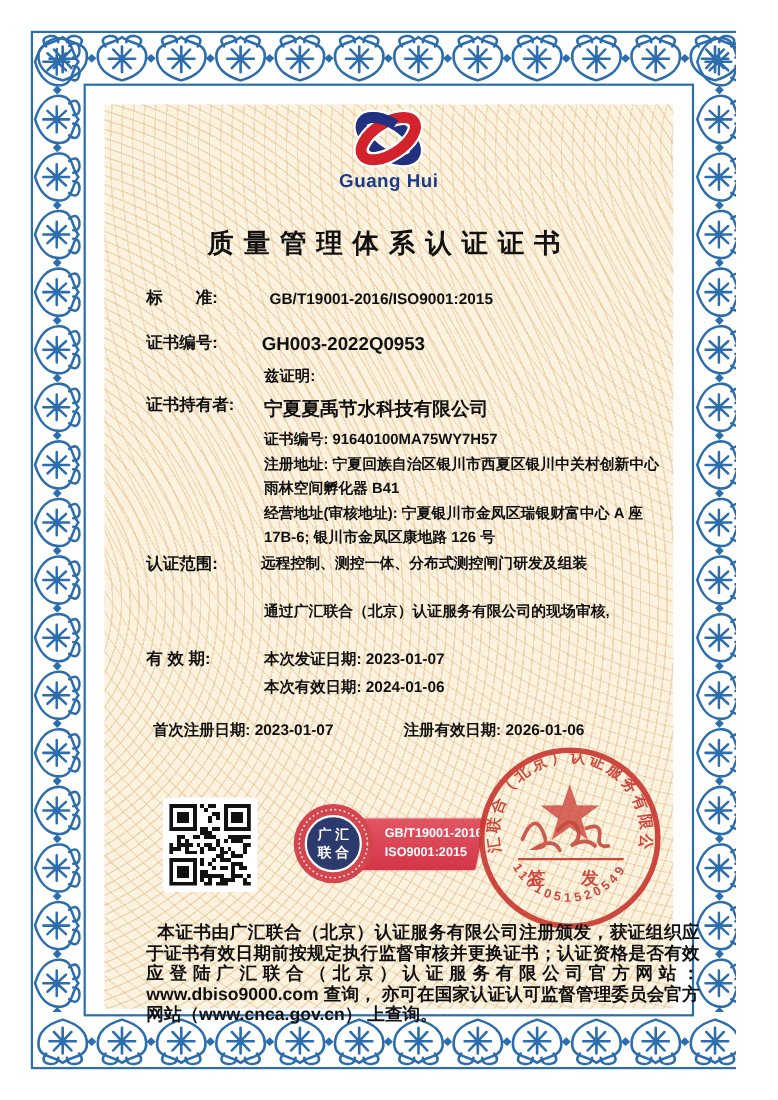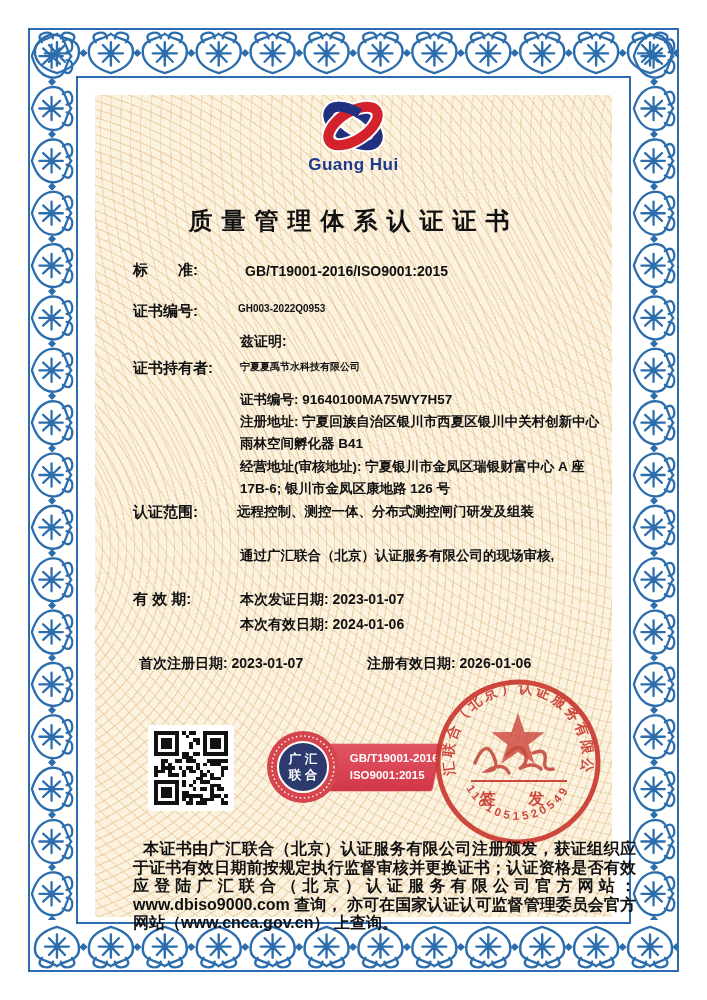--- a/index.html
+++ b/index.html
@@ -1,17 +1,17 @@
 <!DOCTYPE html>
 <html><head>
 <meta charset="utf-8">
 <style>
   html,body{margin:0;padding:0;background:#ffffff;}
   .page{position:relative;width:669px;height:1000px;background:#ffffff;overflow:hidden;
-        font-family:"Liberation Sans","DejaVu Sans",sans-serif;color:#1b1b1b;padding-left:35px;}
+        font-family:"Liberation Sans","DejaVu Sans",sans-serif;color:#1b1b1b;}
   
   .frame-outer{position:absolute;left:28px;top:28px;width:651px;height:944px;
                border:2px solid #2b6dad;box-sizing:border-box;}
   .frame-inner{position:absolute;left:76px;top:76px;width:555px;height:848px;
                border:2px solid #2b6dad;box-sizing:border-box;}
   svg.band{position:absolute;overflow:hidden;}
   .band-top{left:30px;top:30px;}
   .band-bottom{left:30px;top:925px;transform:scaleY(-1);}
   .band-left{left:75px;top:30px;transform:rotate(90deg);transform-origin:top left;}
   .band-right{left:677px;top:30px;transform:rotate(90deg);transform-origin:top left;}
@@ -22,21 +22,21 @@
       repeating-radial-gradient(circle at -25% 55%, rgba(227,190,134,.5) 0 1.4px, rgba(0,0,0,0) 1.4px 8px),
       repeating-radial-gradient(circle at 125% 5%, rgba(227,190,134,.38) 0 1.4px, rgba(0,0,0,0) 1.4px 10px);}
   .abs{position:absolute;}
   .logo{left:204px;top:2px;}
   .brand{top:60px;left:0;width:100%;text-align:center;font-weight:bold;font-size:17px;
          color:#1c3a8c;letter-spacing:.5px;}
   .title{top:110px;left:0;width:100%;text-align:center;font-weight:bold;font-size:24px;
          letter-spacing:9px;color:#111;white-space:nowrap;}
   .lbl{font-weight:bold;font-size:15px;color:#101010;white-space:pre;}
   .val{font-weight:bold;font-size:14px;color:#101010;}
-  .val-lg{font-weight:bold;font-size:10px;color:#101010;}
+  .val-lg{font-weight:bold;font-size:17px;color:#101010;}
   .blk{font-weight:bold;font-size:13.5px;line-height:22px;color:#101010;}
   .qr-box{left:53px;top:630px;width:86px;height:86px;background:#ffffff;border-radius:3px;
           display:flex;align-items:center;justify-content:center;}
   .ribbon{left:224px;top:649px;width:118px;height:47px;transform:skewX(-12deg);
           background:linear-gradient(180deg,#e25563,#d23647);border-radius:2px;
           box-shadow:0 0 0 1px rgba(210,54,71,.25);}
   .ribbon-inner{transform:skewX(12deg);padding:6px 0 0 30px;color:#fff;font-weight:bold;
           font-size:11.5px;line-height:17px;white-space:nowrap;}
   .emblem{left:170px;top:634px;width:76px;height:76px;}
   .seal{left:338px;top:582px;width:170px;height:170px;opacity:.9;}

